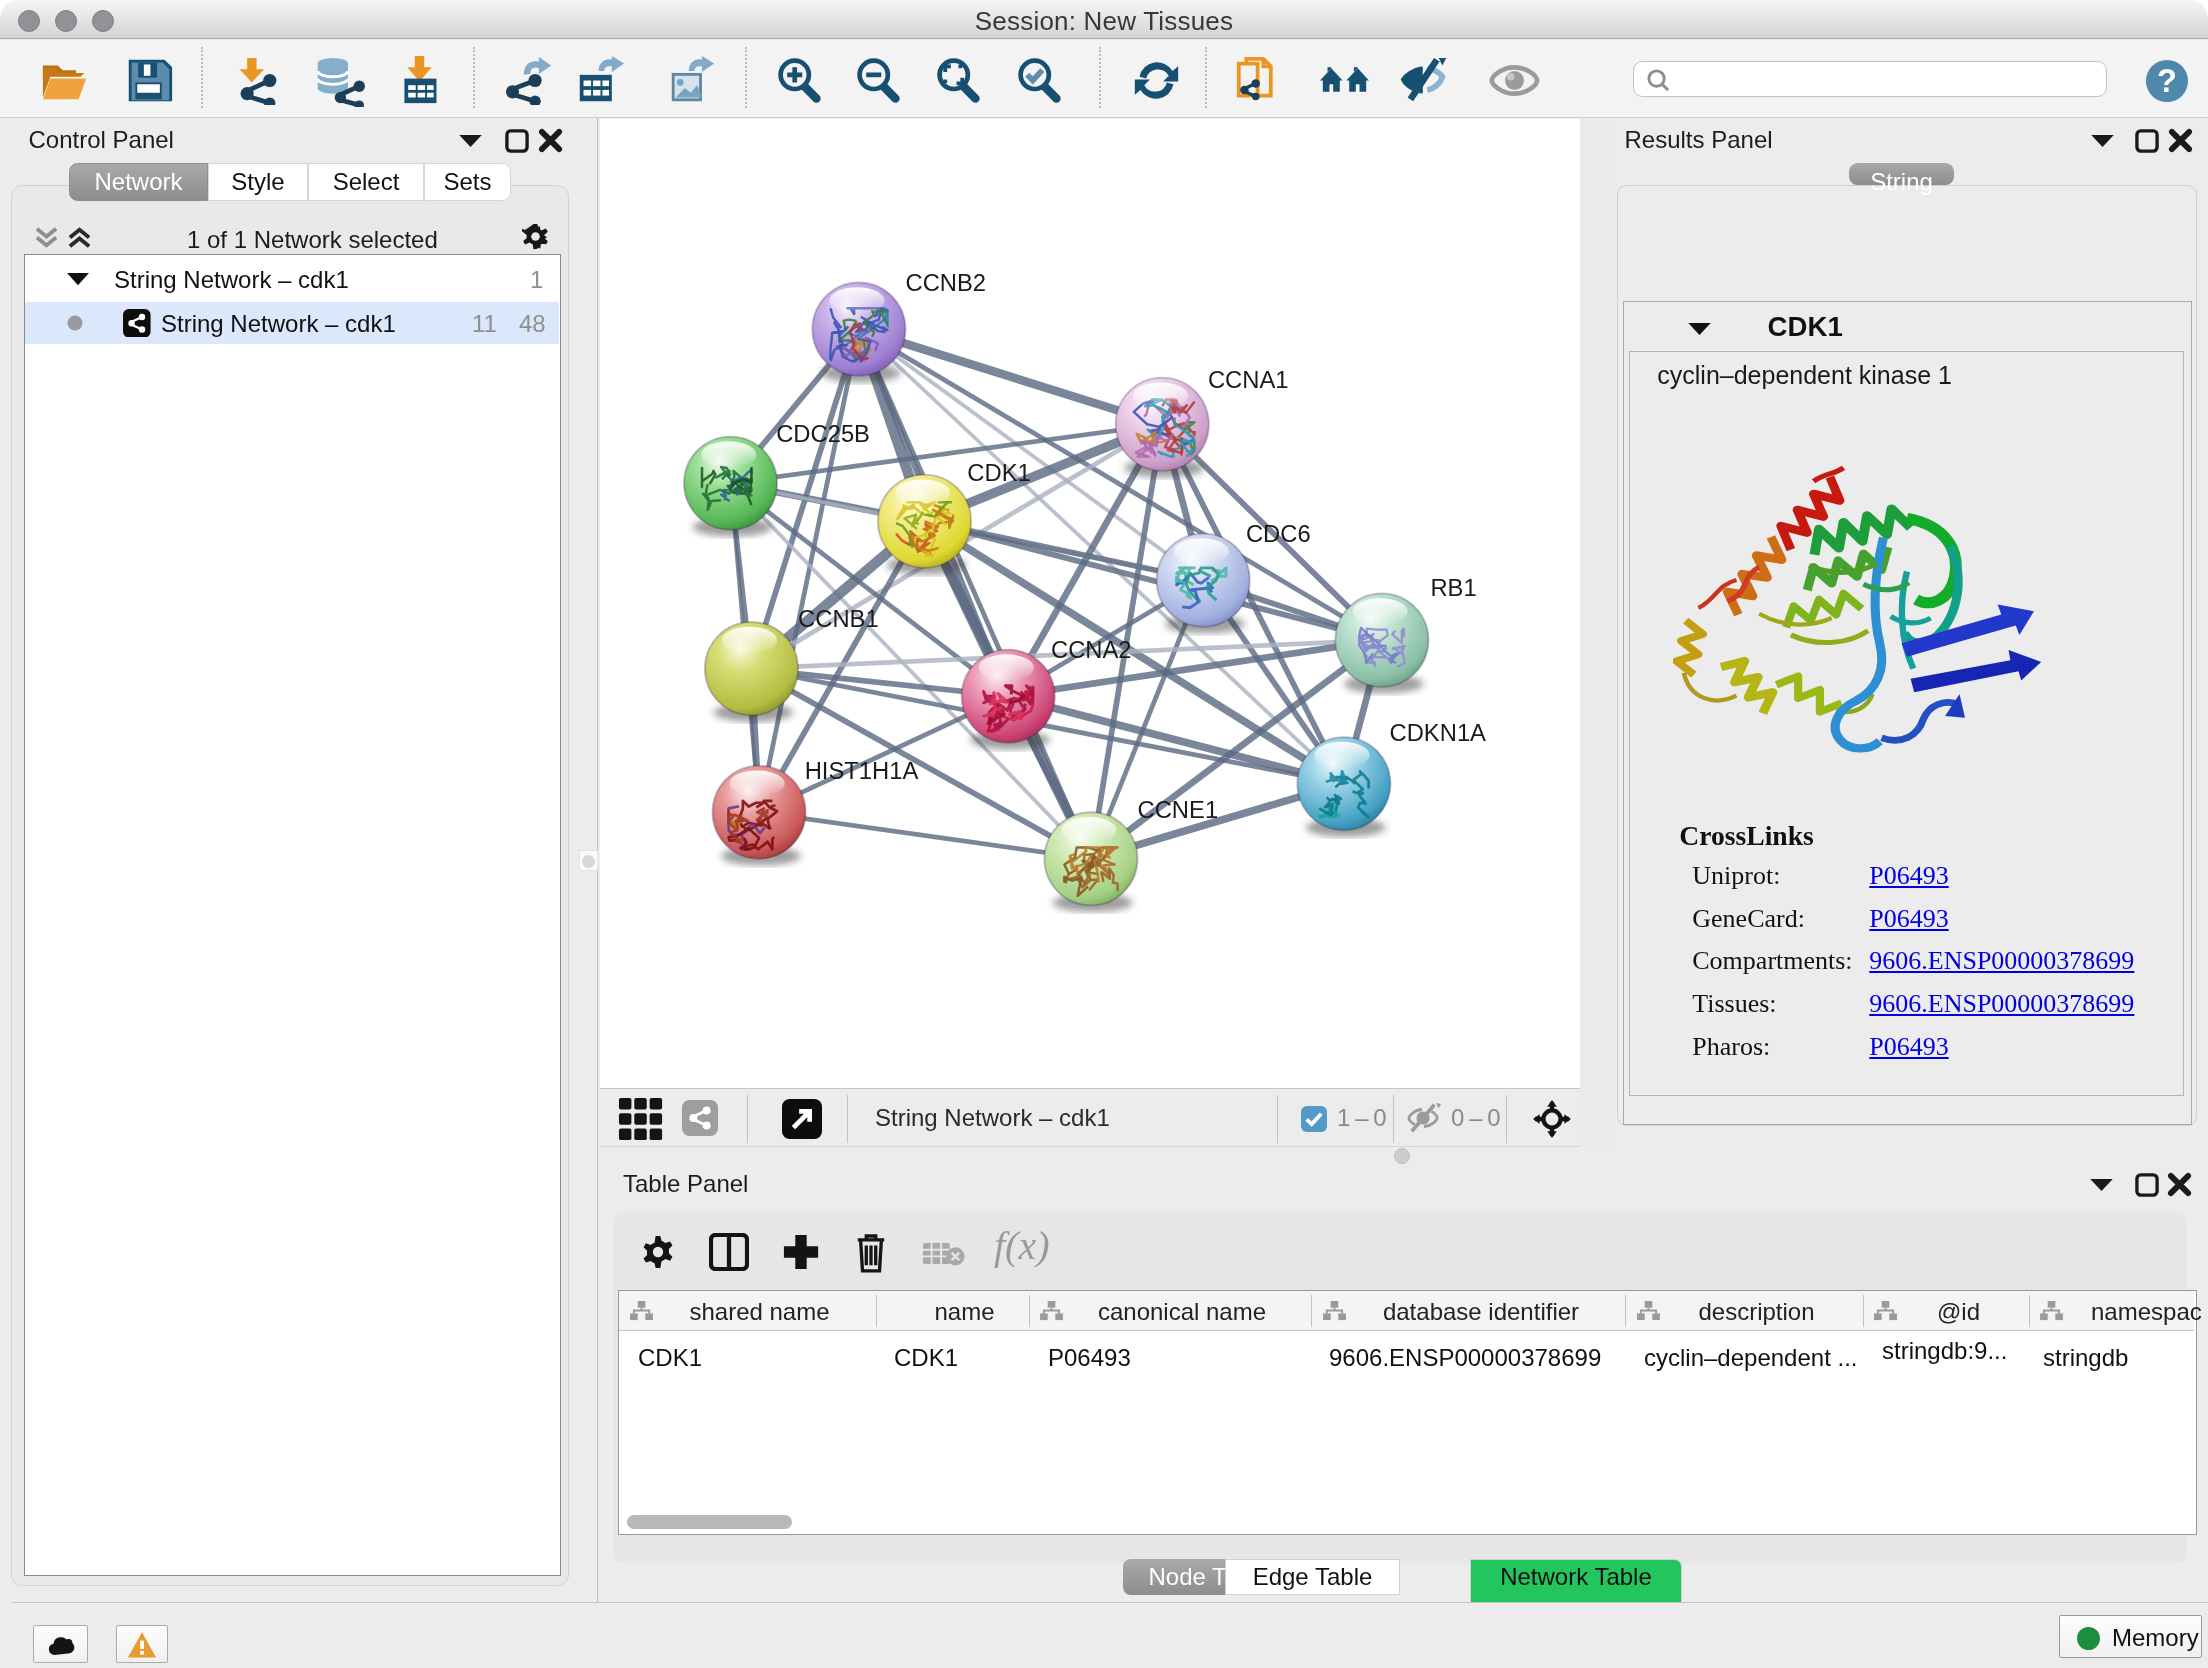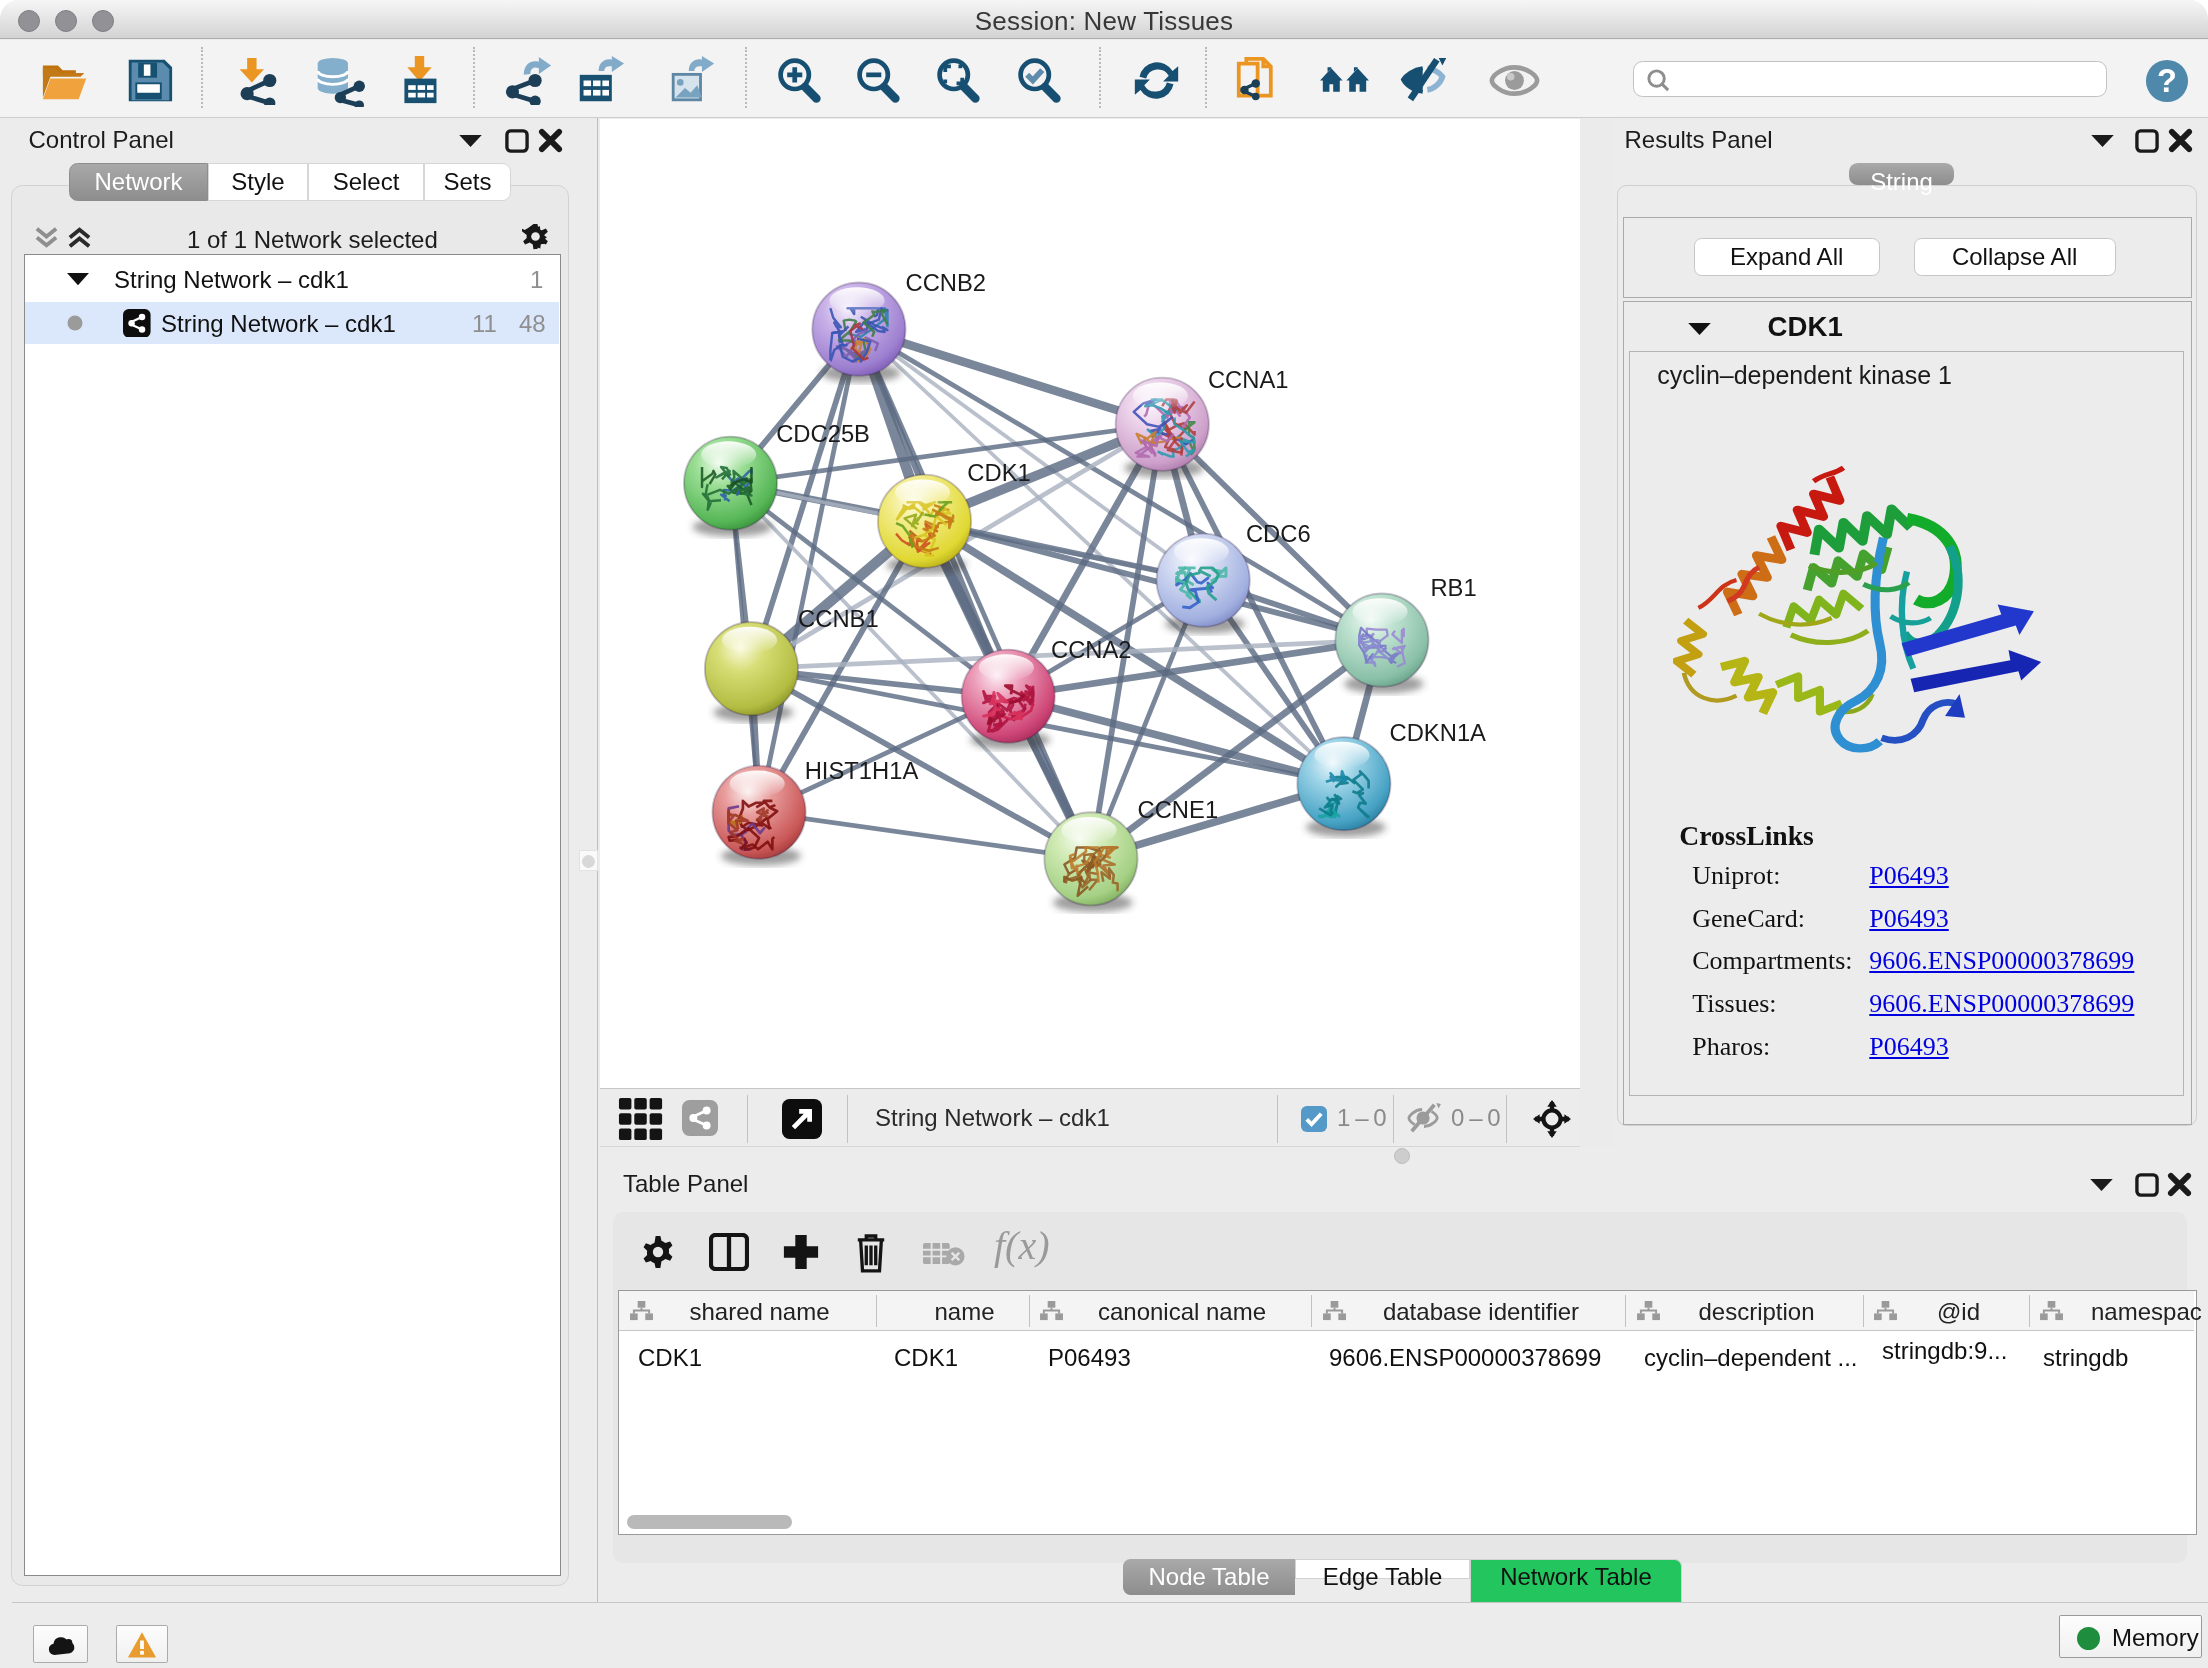--- a/index.html
+++ b/index.html
@@ -700,24 +700,20 @@
         <path d="M1 2 h24 L13 15z" fill="#1a1a1a"></path>
       </svg>
     <svg class="abs" style="left:521px;top:10.5px" width="24" height="24" viewBox="0 0 25 25">
         <rect x="2" y="2" width="21" height="21" rx="4" fill="none" stroke="#1a1a1a" stroke-width="3.5"></rect>
       </svg>
     <svg class="abs" style="left:554px;top:9.5px" width="25" height="25" viewBox="0 0 26 26">
         <path d="M4 4 L22 22 M22 4 L4 22" stroke="#1a1a1a" stroke-width="6" stroke-linecap="round"></path>
       </svg>
     <div class="abs" style="left:2.9px;top:67px;width:580px;height:941px;background:#ececec;border:1px solid #cfcfcf;border-radius:9.5px"></div>
     <div class="abs" style="left:235px;top:45px;width:105px;height:22px;background:linear-gradient(#a9a9a9,#8d8d8d);border-radius:8.6px;color:#fff;font-size:24px;text-align:center;line-height:38px">String</div>
-    <div class="abs" style="left:8.6px;top:99px;width:569px;height:81px;border:1px solid #aaa;background:#ececec">
-      <div class="abs" style="left:70px;top:20px;width:186px;height:38px;background:#fff;border:1px solid #c6c6c6;border-radius:7.6px;font-size:24px;text-align:center;line-height:36px;color:#111">Expand All</div>
-      <div class="abs" style="left:290px;top:20px;width:202px;height:38px;background:#fff;border:1px solid #c6c6c6;border-radius:7.6px;font-size:24px;text-align:center;line-height:36px;color:#111">Collapse All</div>
-    </div>
     <div class="abs" style="left:8.6px;top:183px;width:569px;height:824px;border:1px solid #aaa;background:#ececec">
       <svg class="abs" style="left:63px;top:19px" width="25" height="15" viewBox="0 0 26 16">
           <path d="M1 2 h24 L13 15z" fill="#111"></path>
         </svg>
       <div class="abs" style="left:144px;top:8.6px;font-size:27.6px;font-weight:bold;color:#111">CDK1</div>
       <div class="abs" style="left:5.7px;top:49px;width:555px;height:745px;border:1px solid #b4b4b4;background:#ececec">
         <div class="abs" style="left:27px;top:8.6px;font-size:25px;color:#1a1a1a">cyclin–dependent kinase 1</div>
         <svg class="abs" style="left:43px;top:114px" width="399" height="304" viewBox="0 0 440 360" preserveAspectRatio="none">
             <path d="M155 18 C168 8 178 10 188 2" stroke="#c81910" stroke-width="6" fill="none"></path>
 <path d="M173 13 L184 41 L155 33 L166 60 L137 52 L148 79 L119 71 L130 99" stroke="#c81910" stroke-width="10" fill="none" stroke-linejoin="round"></path>
@@ -874,21 +870,21 @@
         <span class="abs" style="left:429px;top:11.4px">P06493</span>
         <span class="abs" style="left:710px;top:11.4px">9606.ENSP00000378699</span>
         <span class="abs" style="left:1025px;top:11.4px">cyclin–dependent ...</span>
         <span class="abs" style="left:1263px;top:4px">stringdb:9...</span>
         <span class="abs" style="left:1424px;top:11.4px">stringdb</span>
       </div>
       <div class="abs" style="left:7.6px;top:224px;width:165px;height:14.3px;background:#b9b9b9;border-radius:7.6px"></div>
     </div>
   </div>
   <div class="abs" style="left:1123px;top:1559px;width:172px;height:36px;background:linear-gradient(#a9a9a9,#8d8d8d);border-radius:7.6px 0 0 7.6px;color:#fff;font-size:24px;text-align:center;line-height:36px">Node Table</div>
-  <div class="abs" style="left:1295px;top:1559px;width:175px;height:20px;background:#fff;border:1px solid #d2d2d2;color:#111;font-size:24px;text-align:center;line-height:34px">Edge Table</div>
+  <div class="abs" style="left:1225px;top:1559px;width:175px;height:36px;background:#fff;border:1px solid #d2d2d2;color:#111;font-size:24px;text-align:center;line-height:34px">Edge Table</div>
   <div class="abs" style="left:1470px;top:1559px;width:212px;height:52px;background:#22c55e;border:1px solid #d2d2d2;border-radius:0 7.6px 7.6px 0;color:#111;font-size:24px;text-align:center;line-height:34px">Network Table</div>
   <div id="statusbar">
     <div class="sbtn" style="left:21px;top:22px;width:55px;height:38px">
         <svg style="position:absolute;left:10.5px;top:7.6px" width="32" height="23" viewBox="0 0 34 24">
           <path d="M10 22 a6 6 0 0 1-1-11.9 A8 8 0 0 1 24 7.5 a6.5 6.5 0 0 1 2.5 12.7z" fill="#141414"></path>
           <circle cx="25" cy="9" r="4" fill="#141414"></circle>
         </svg>
       </div>
     <div class="sbtn" style="left:104px;top:22px;width:52px;height:38px">
         <svg style="position:absolute;left:9.5px;top:4.8px" width="30" height="28.5" viewBox="0 0 32 30">

